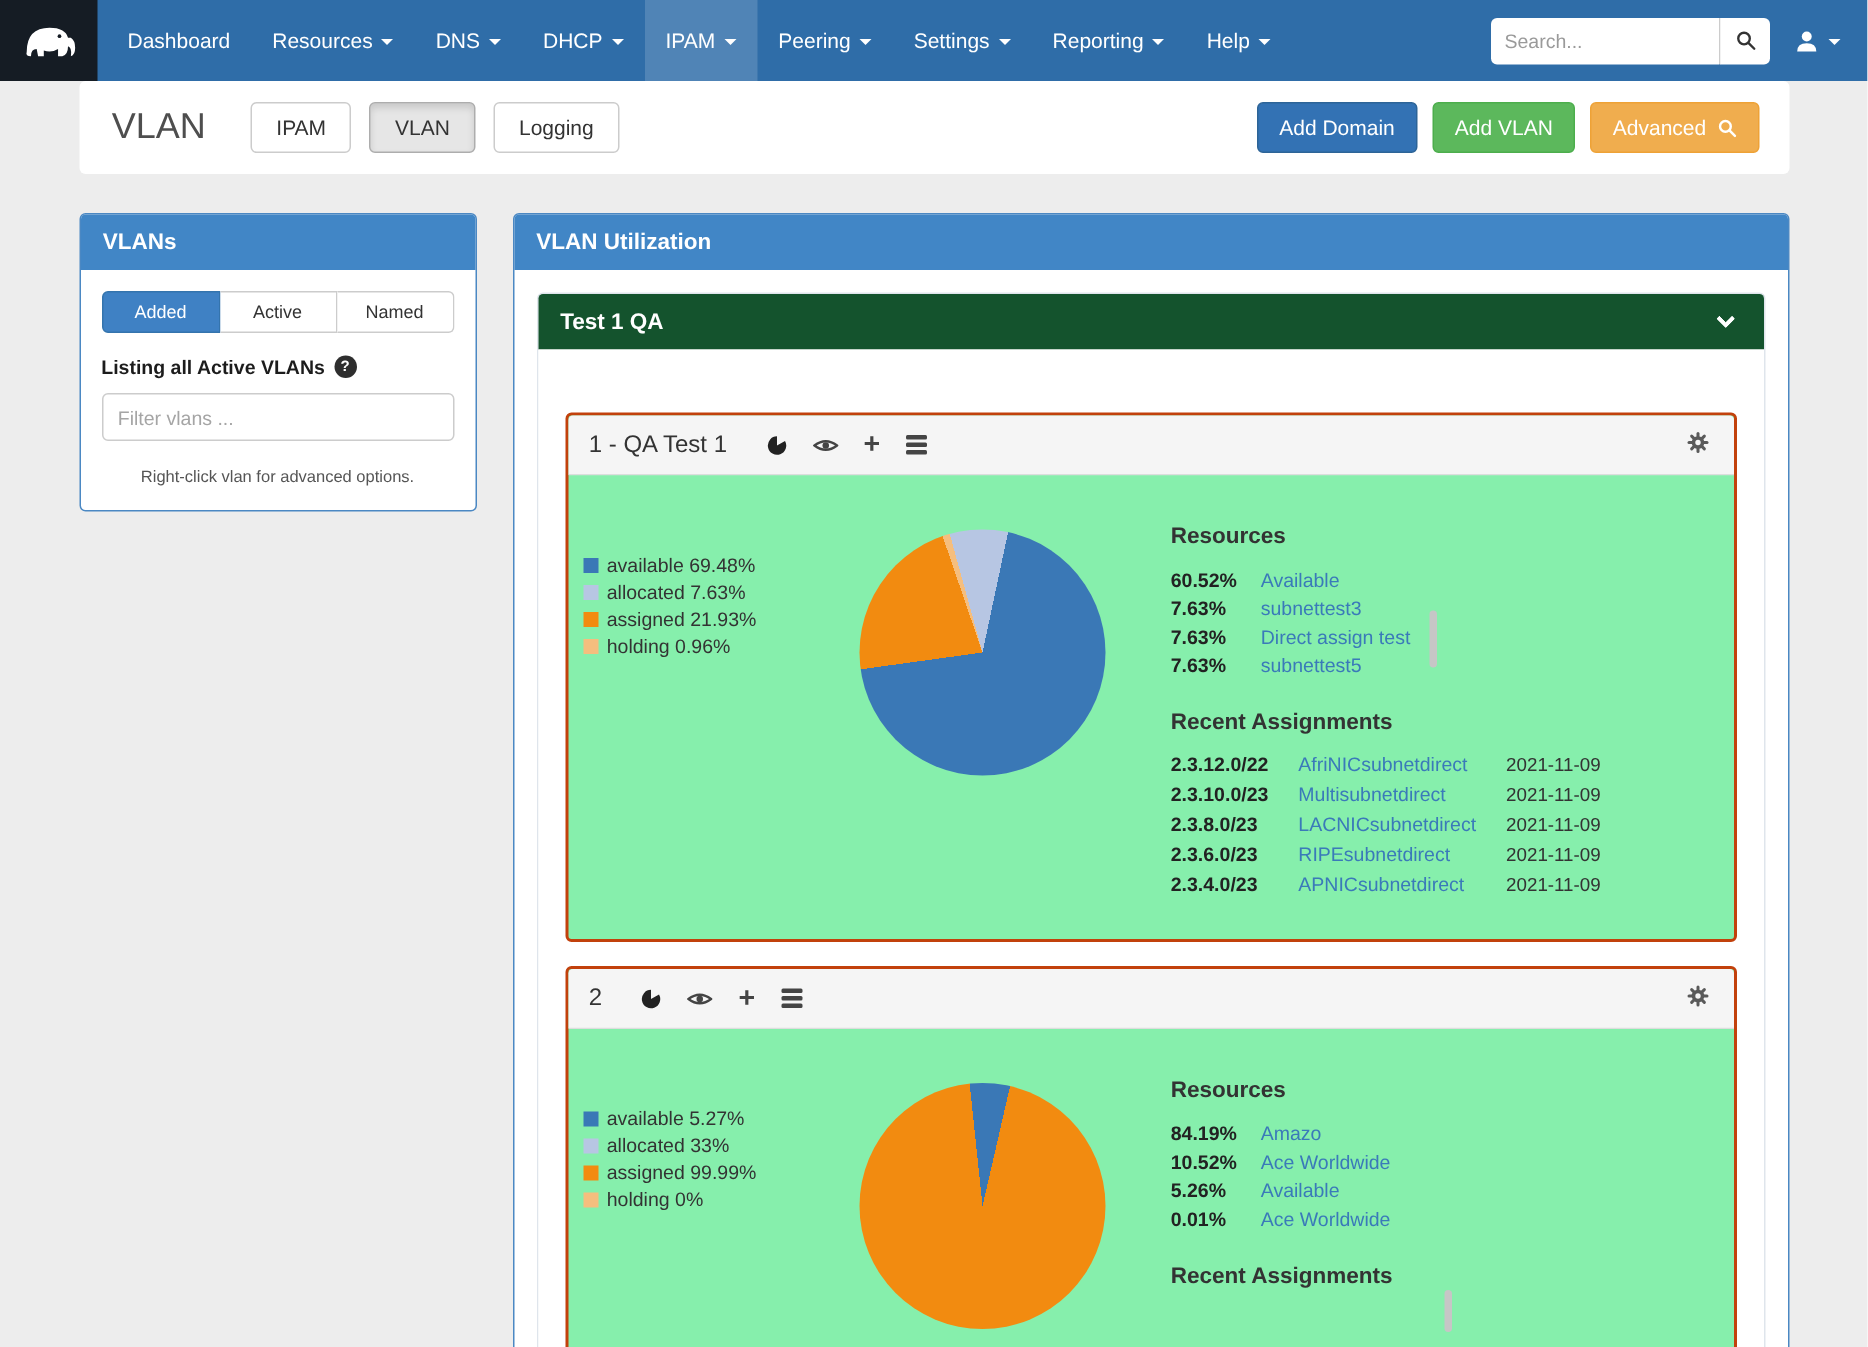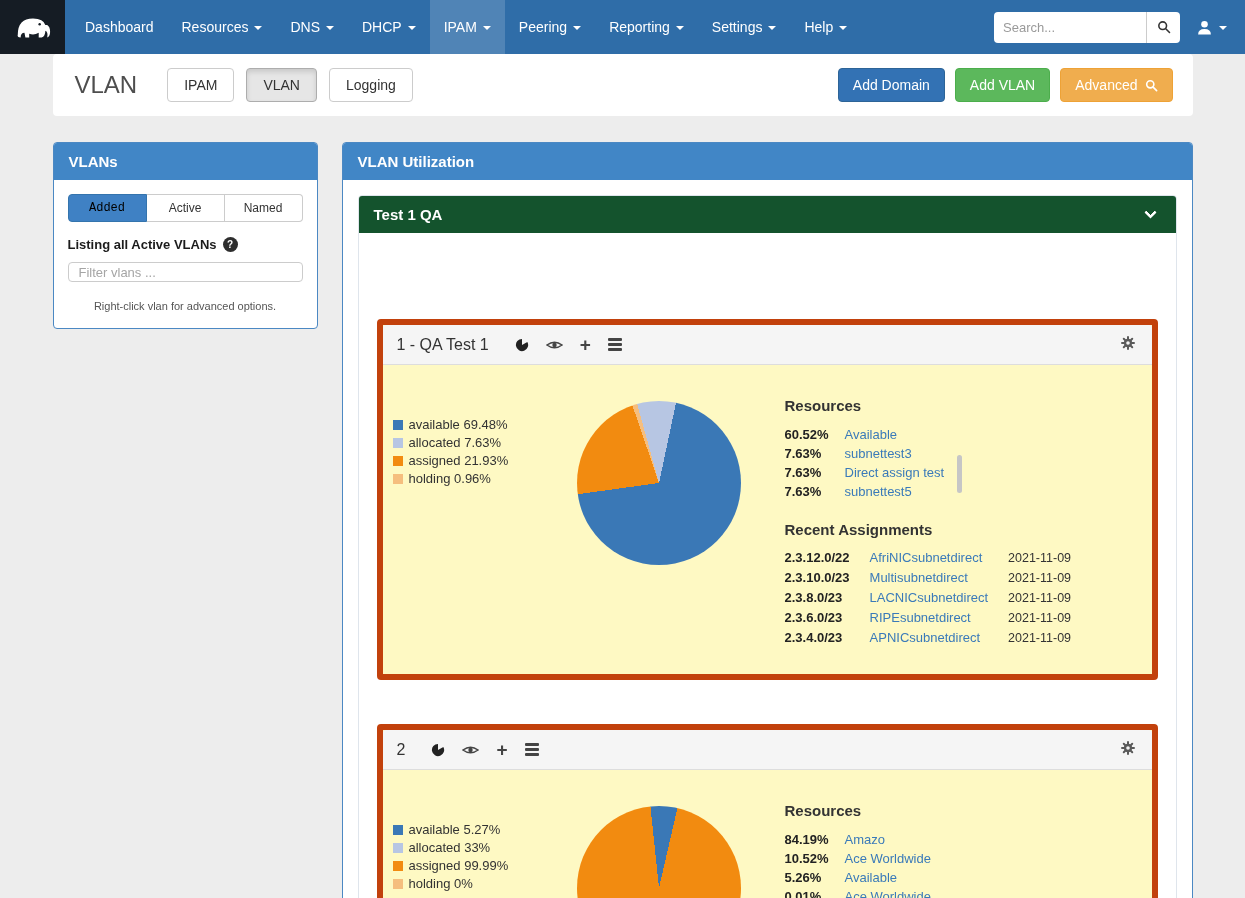--- a/index.html
+++ b/index.html
@@ -42,39 +42,39 @@
   .panel-head { background:#4186c6; color:#fff; font-weight:bold; font-size:15px; padding:10px 15px; border-radius:3px 3px 0 0; display:flex; align-items:center; }
 
   
   .sidebar { width:265px; flex:none; }
   .sidebar-body { padding:14px; }
   .seg-group { display:flex; }
   .seg { flex:1; border:1px solid #ccc; background:#fff; padding:6px 0; font-size:12px; color:#333; cursor:pointer; font-family:inherit; }
   .seg + .seg { border-left:none; }
   .seg:first-child { border-radius:4px 0 0 4px; }
   .seg:last-child { border-radius:0 4px 4px 0; }
-  .seg.active { background:#3f81c4; border-color:#3474ad; color:#000000;font-family:Liberation Mono, monospace; }
+  .seg.active { background:#3f81c4; border-color:#3474ad; color:#ffffff; }
   .listing-row { margin:15px 0 10px; font-weight:bold; font-size:13px; color:#1c1c1c; display:flex; align-items:center; gap:6px; }
   .help-badge { width:15px; height:15px; border-radius:50%; background:#2e2e2e; color:#fff; font-size:10px; font-weight:bold; display:inline-flex; align-items:center; justify-content:center; cursor:pointer; }
-  .filter-input { width:100%; height:20px; border:1px solid #ccc; border-radius:4px; padding:0 10px; font-size:13px; color:#333; outline:none; }
+  .filter-input { width:100%; height:32px; border:1px solid #ccc; border-radius:4px; padding:0 10px; font-size:13px; color:#333; outline:none; }
   .filter-input::placeholder { color:#a5a5a5; }
   .vlan-list { margin-top:14px; border:1px solid #d8d8d8; border-radius:4px; overflow:hidden; }
   .vlan-item { padding:12px 10px; font-weight:bold; font-size:13px; color:#333; cursor:pointer; background:#fff; border-top:1px solid #e4e4e4; }
   .vlan-item:first-child { border-top:none; }
   .footnote { text-align:center; font-size:11px; color:#555; margin:18px 0 2px; }
 
   
   .main-panel { flex:1; }
   .main-body { padding:15px; }
   .sub-panel { border:1px solid #dfe5ec; border-radius:4px; }
   .sub-head { background:#14532d; color:#fff; font-weight:bold; font-size:15px; padding:10px 15px; border-radius:3px 3px 0 0; display:flex; align-items:center; cursor:pointer; }
   .chevron { margin-left:auto; width:9px; height:9px; border-right:3px solid #fff; border-bottom:3px solid #fff; transform:rotate(45deg); margin-top:-5px; border-radius:1px; margin-right:6px; }
   .sub-body { padding:42px 18px 20px; background:#fff; }
 
-  .card { border:6px solid #c2410c; border-radius:4px; margin-bottom:16px; background:#fef9c3;margin-top:44px; }
+  .card { border:2px solid #c2410c; border-radius:4px; margin-bottom:16px; background:#86efac; }
   .card-head { background:#f5f5f5; border-bottom:1px solid #ddd; border-radius:3px 3px 0 0; padding:8px 14px; display:flex; align-items:center; }
   .card-title { font-size:16px; color:#333; margin-right:24px; }
   .head-icons { display:flex; align-items:center; gap:13px; }
   .icon-btn { background:none; border:none; padding:2px; cursor:pointer; display:flex; align-items:center; justify-content:center; }
   .plus-glyph { font-size:19px; font-weight:bold; color:#444; line-height:14px; }
   .burger { display:flex; flex-direction:column; gap:2.5px; }
   .burger i { width:14px; height:2.5px; background:#444; border-radius:1px; display:block; }
   .gear-btn { margin-left:auto; background:none; border:none; cursor:pointer; padding:2px; }
 
   .card-body { display:flex; align-items:flex-start; padding:24px 14px 24px 10px; }
@@ -128,25 +128,25 @@
       </div>
     <div class="nav-item active">
         <span>IPAM</span>
         <span class="caret-down"></span>
       </div>
     <div class="nav-item">
         <span>Peering</span>
         <span class="caret-down"></span>
       </div>
     <div class="nav-item">
+        <span>Settings</span>
+        <span class="caret-down"></span>
+      </div>
+    <div class="nav-item">
         <span>Reporting</span>
-        <span class="caret-down"></span>
-      </div>
-    <div class="nav-item">
-        <span>Settings</span>
         <span class="caret-down"></span>
       </div>
     <div class="nav-item">
         <span>Help</span>
         <span class="caret-down"></span>
       </div>
   </nav>
   <div class="nav-right">
     <div class="search-group">
       <input class="search-input" type="text" placeholder="Search..." style="">

